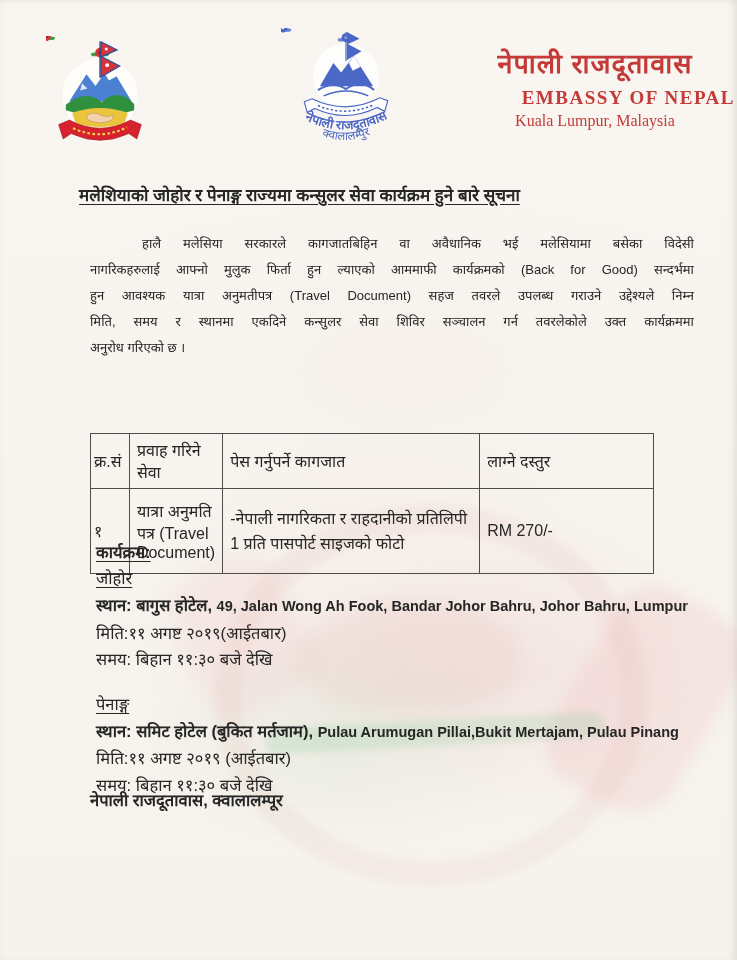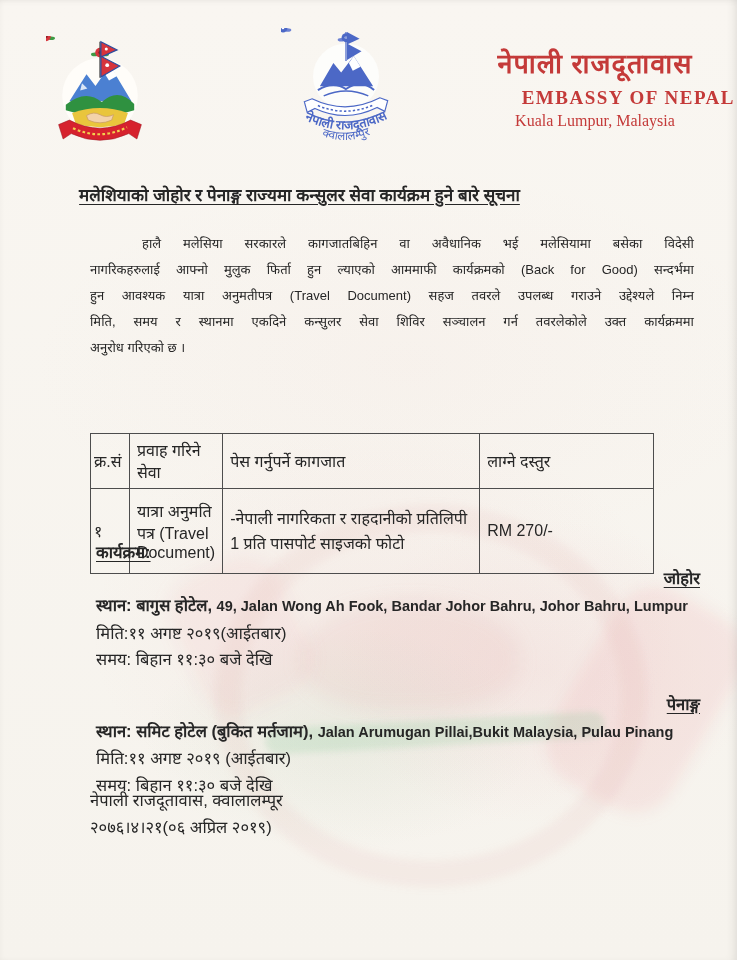--- a/index.html
+++ b/index.html
@@ -46,29 +46,29 @@
   .col-svc{width:76px;}
   .col-doc{width:288px;}
   .col-fee{width:190px;}
   .th-row td{height:48px;}
   .data-row td{height:78px;}
   .doc-line{line-height:25px;}
 
   
   .program{position:absolute;top:540px;left:96px;width:604px;font-size:16.5px;}
   .prog-head{font-weight:bold;margin-bottom:3px;}
-  .city{ text-align:right;font-weight:bold;margin-top:2px;margin-bottom:3px;}
+  .city{ text-align:left;font-weight:normal;margin-top:2px;margin-bottom:3px;}
   .pline{line-height:26.5px;}
   .venue-np{font-weight:bold;}
   .venue-en{font-weight:bold;font-size:14.5px;}
   .gap{height:17px;}
 
   
   .footer{position:absolute;top:787px;left:90px;font-size:16.5px;}
-  .f-org{font-weight:normal;line-height:27px;}
+  .f-org{font-weight:bold;line-height:27px;}
   .f-date{line-height:27px;}
 </style>
 </head>
 <body>
 
 <div class="page">
 
   <div class="wm wm-ring"></div>
   <div class="wm wm-mtn"></div>
   <div class="wm wm-banner"></div>
@@ -221,25 +221,24 @@
       <div class="pline">मिति:११ अगष्ट २०१९(आईतबार)</div>
       <div class="pline">समय: बिहान ११:३० बजे देखि</div>
     </div>
 
     <div class="gap"></div>
 
     <div>
       <div class="city u">पेनाङ्ग</div>
       <div class="pline">
         <span class="venue-np">स्थान: समिट होटेल (बुकित मर्तजाम),</span>
-        <span class="venue-en">Jalan Arumugan Pillai,Bukit Malaysia, Pulau Pinang</span>
+        <span class="venue-en">Pulau Arumugan Pillai,Bukit Mertajam, Pulau Pinang</span>
       </div>
       <div class="pline">मिति:११ अगष्ट २०१९ (आईतबार)</div>
       <div class="pline">समय: बिहान ११:३० बजे देखि</div>
     </div>
   </div>
 
   <div class="footer">
     <div class="f-org">नेपाली राजदूतावास, क्वालालम्पूर</div>
-    <div class="f-date">२०७६।४।२१(०६ अप्रिल २०१९)</div>
   </div>
 
 </div>
 
 </body></html>

